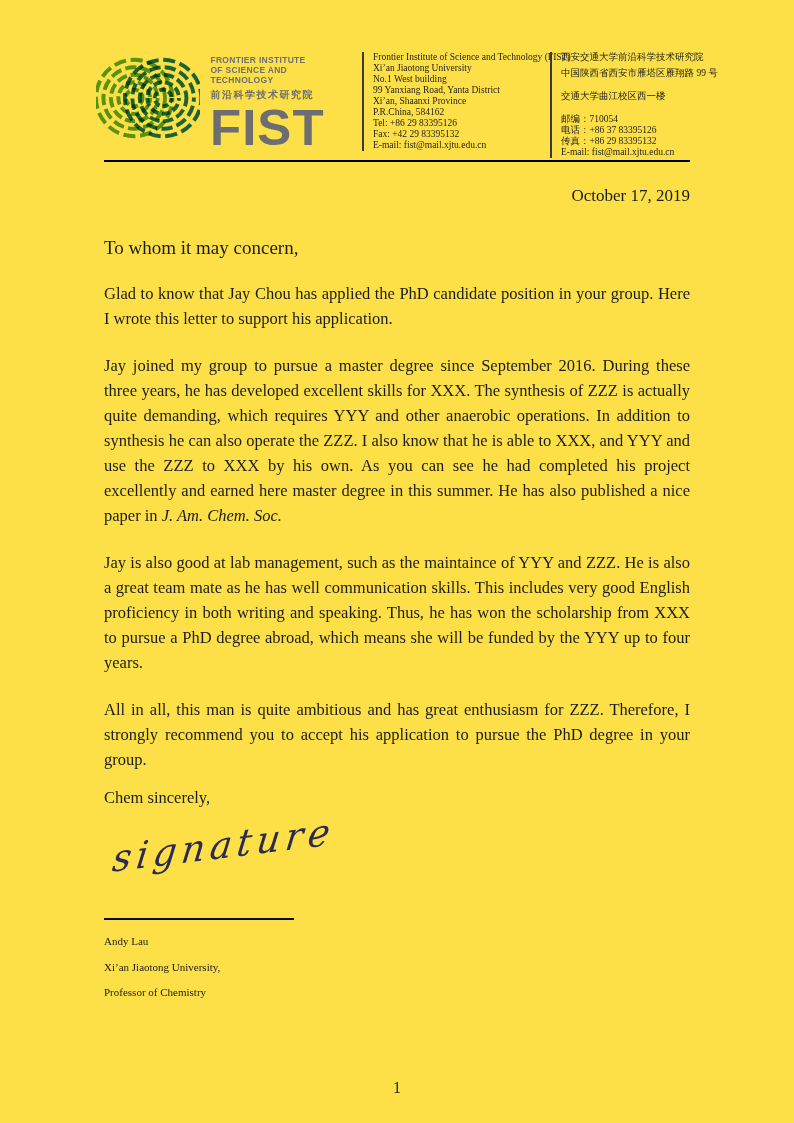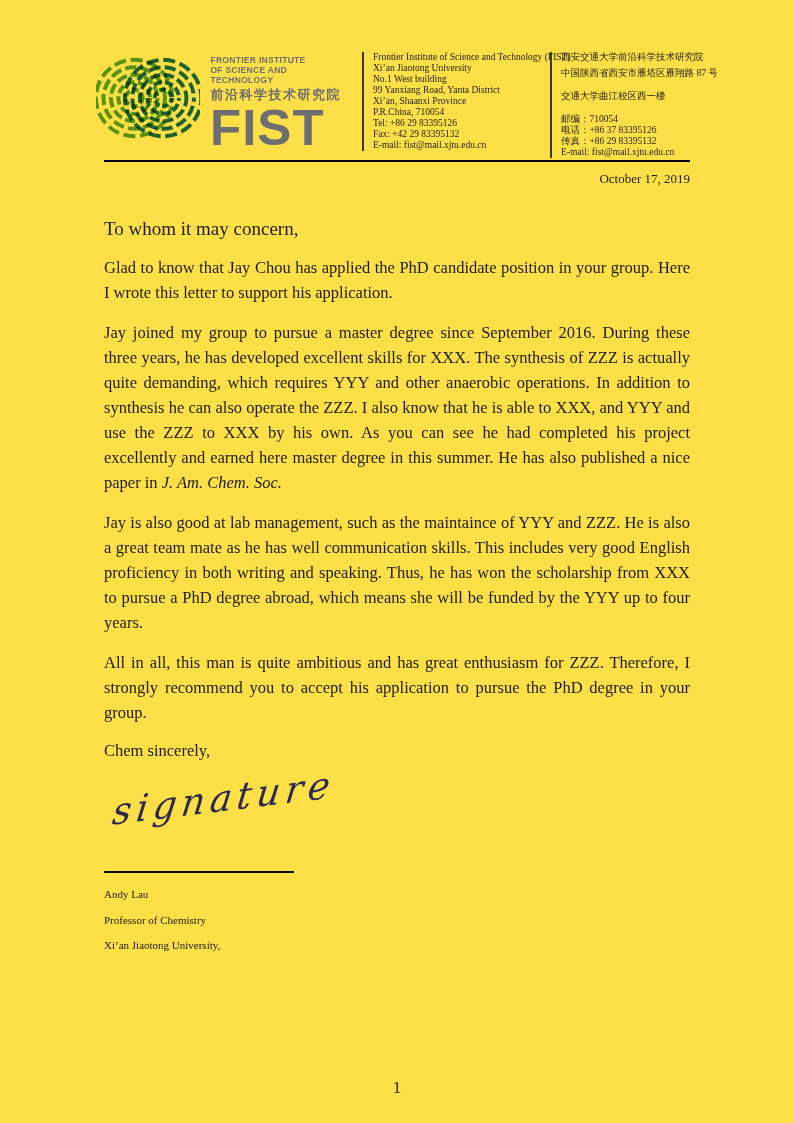--- a/index.html
+++ b/index.html
@@ -29,45 +29,45 @@
   }
   .logo{display:flex;align-items:flex-start;}
   .logo svg{display:block;}
   .logo-text{margin-left:10px;margin-top:3px;color:var(--logo-gray);}
   .lt-small{
     font-family:"Liberation Sans", sans-serif;
     font-weight:bold;font-size:8.5px;line-height:10px;letter-spacing:.3px;
   }
   .lt-cn{
     font-family:"Liberation Sans", sans-serif;
-    font-weight:bold;font-size:13px;line-height:18px;letter-spacing:1.5px;margin-top:1px;
+    font-weight:bold;font-size:10px;line-height:18px;letter-spacing:1.5px;margin-top:1px;
   }
   .lt-wordmark{
     font-family:"Liberation Sans", sans-serif;
     font-weight:bold;font-size:50px;line-height:46px;letter-spacing:1px;
     transform:scaleX(1.02);transform-origin:left;margin-top:1px;
   }
   .addr{
     border-left:2px solid #3a3a3a;
     padding-left:9px;
     font-size:9.5px;line-height:11px;color:#1d1d1d;
   }
   .addr-en{margin-left:19px;width:180px;min-height:96px;}
   .addr-cn{margin-left:8px;width:152px;min-height:96px;}
   .addr div{white-space:nowrap;}
   .cn-gap-s{margin-bottom:5px;}
   .cn-gap{margin-bottom:12px;}
 
   
   .content{position:absolute;top:160px;left:104px;width:586px;}
   .header-rule{border-top:2.2px solid #000;height:0;}
-  .date{ text-align:right;font-size:13px;margin-top:9px;}
+  .date{ text-align:right;font-size:17px;margin-top:24px;}
   .salutation{margin-top:31px;font-size:19px;}
   .body-par{
-    margin-top:15px;
+    margin-top:22px;
     font-size:16.5px;line-height:25px;
     text-align:justify;
   }
   .body-par em{font-style:italic;}
   .closing{margin-top:16px;font-size:16.5px;}
 
   .signature{margin-top:30px;height:72px;}
   .sig-text{
     display:inline-block;
     margin-left:6px;
@@ -119,29 +119,29 @@
         <div class="lt-wordmark">FIST</div>
       </div>
     </div>
 
     <div class="addr addr-en">
       <div>Frontier Institute of Science and Technology (FIST)</div>
       <div>Xi’an Jiaotong University</div>
       <div>No.1 West building</div>
       <div>99 Yanxiang Road, Yanta District</div>
       <div>Xi’an, Shaanxi Province</div>
-      <div>P.R.China, 710054</div>
+      <div>P.R.China, 584162</div>
       <div>Tel: +86 29 83395126</div>
       <div>Fax: +42 29 83395132</div>
       <div>E-mail: fist@mail.xjtu.edu.cn</div>
     </div>
 
     <div class="addr addr-cn">
       <div class="cn-gap-s">西安交通大学前沿科学技术研究院</div>
-      <div class="cn-gap">中国陕西省西安市雁塔区雁翔路 87 号</div>
+      <div class="cn-gap">中国陕西省西安市雁塔区雁翔路 99 号</div>
       <div class="cn-gap">交通大学曲江校区西一楼</div>
       <div>邮编：710054</div>
       <div>电话：+86 37 83395126</div>
       <div>传真：+86 29 83395132</div>
       <div>E-mail: fist@mail.xjtu.edu.cn</div>
     </div>
   </div>
 
   <div class="content">
     <div class="header-rule"></div>
@@ -162,20 +162,20 @@
     <div class="closing">Chem sincerely,</div>
 
     <div class="signature">
       <span class="sig-text">signature</span>
     </div>
 
     <div class="sig-line"></div>
 
     <div class="signoff">
       <div>Andy Lau</div>
+      <div>Xi’an Jiaotong University,</div>
       <div>Professor of Chemistry</div>
-      <div>Xi’an Jiaotong University,</div>
     </div>
   </div>
 
   <div class="page-number">1</div>
 
 </div>
 
 </body></html>

